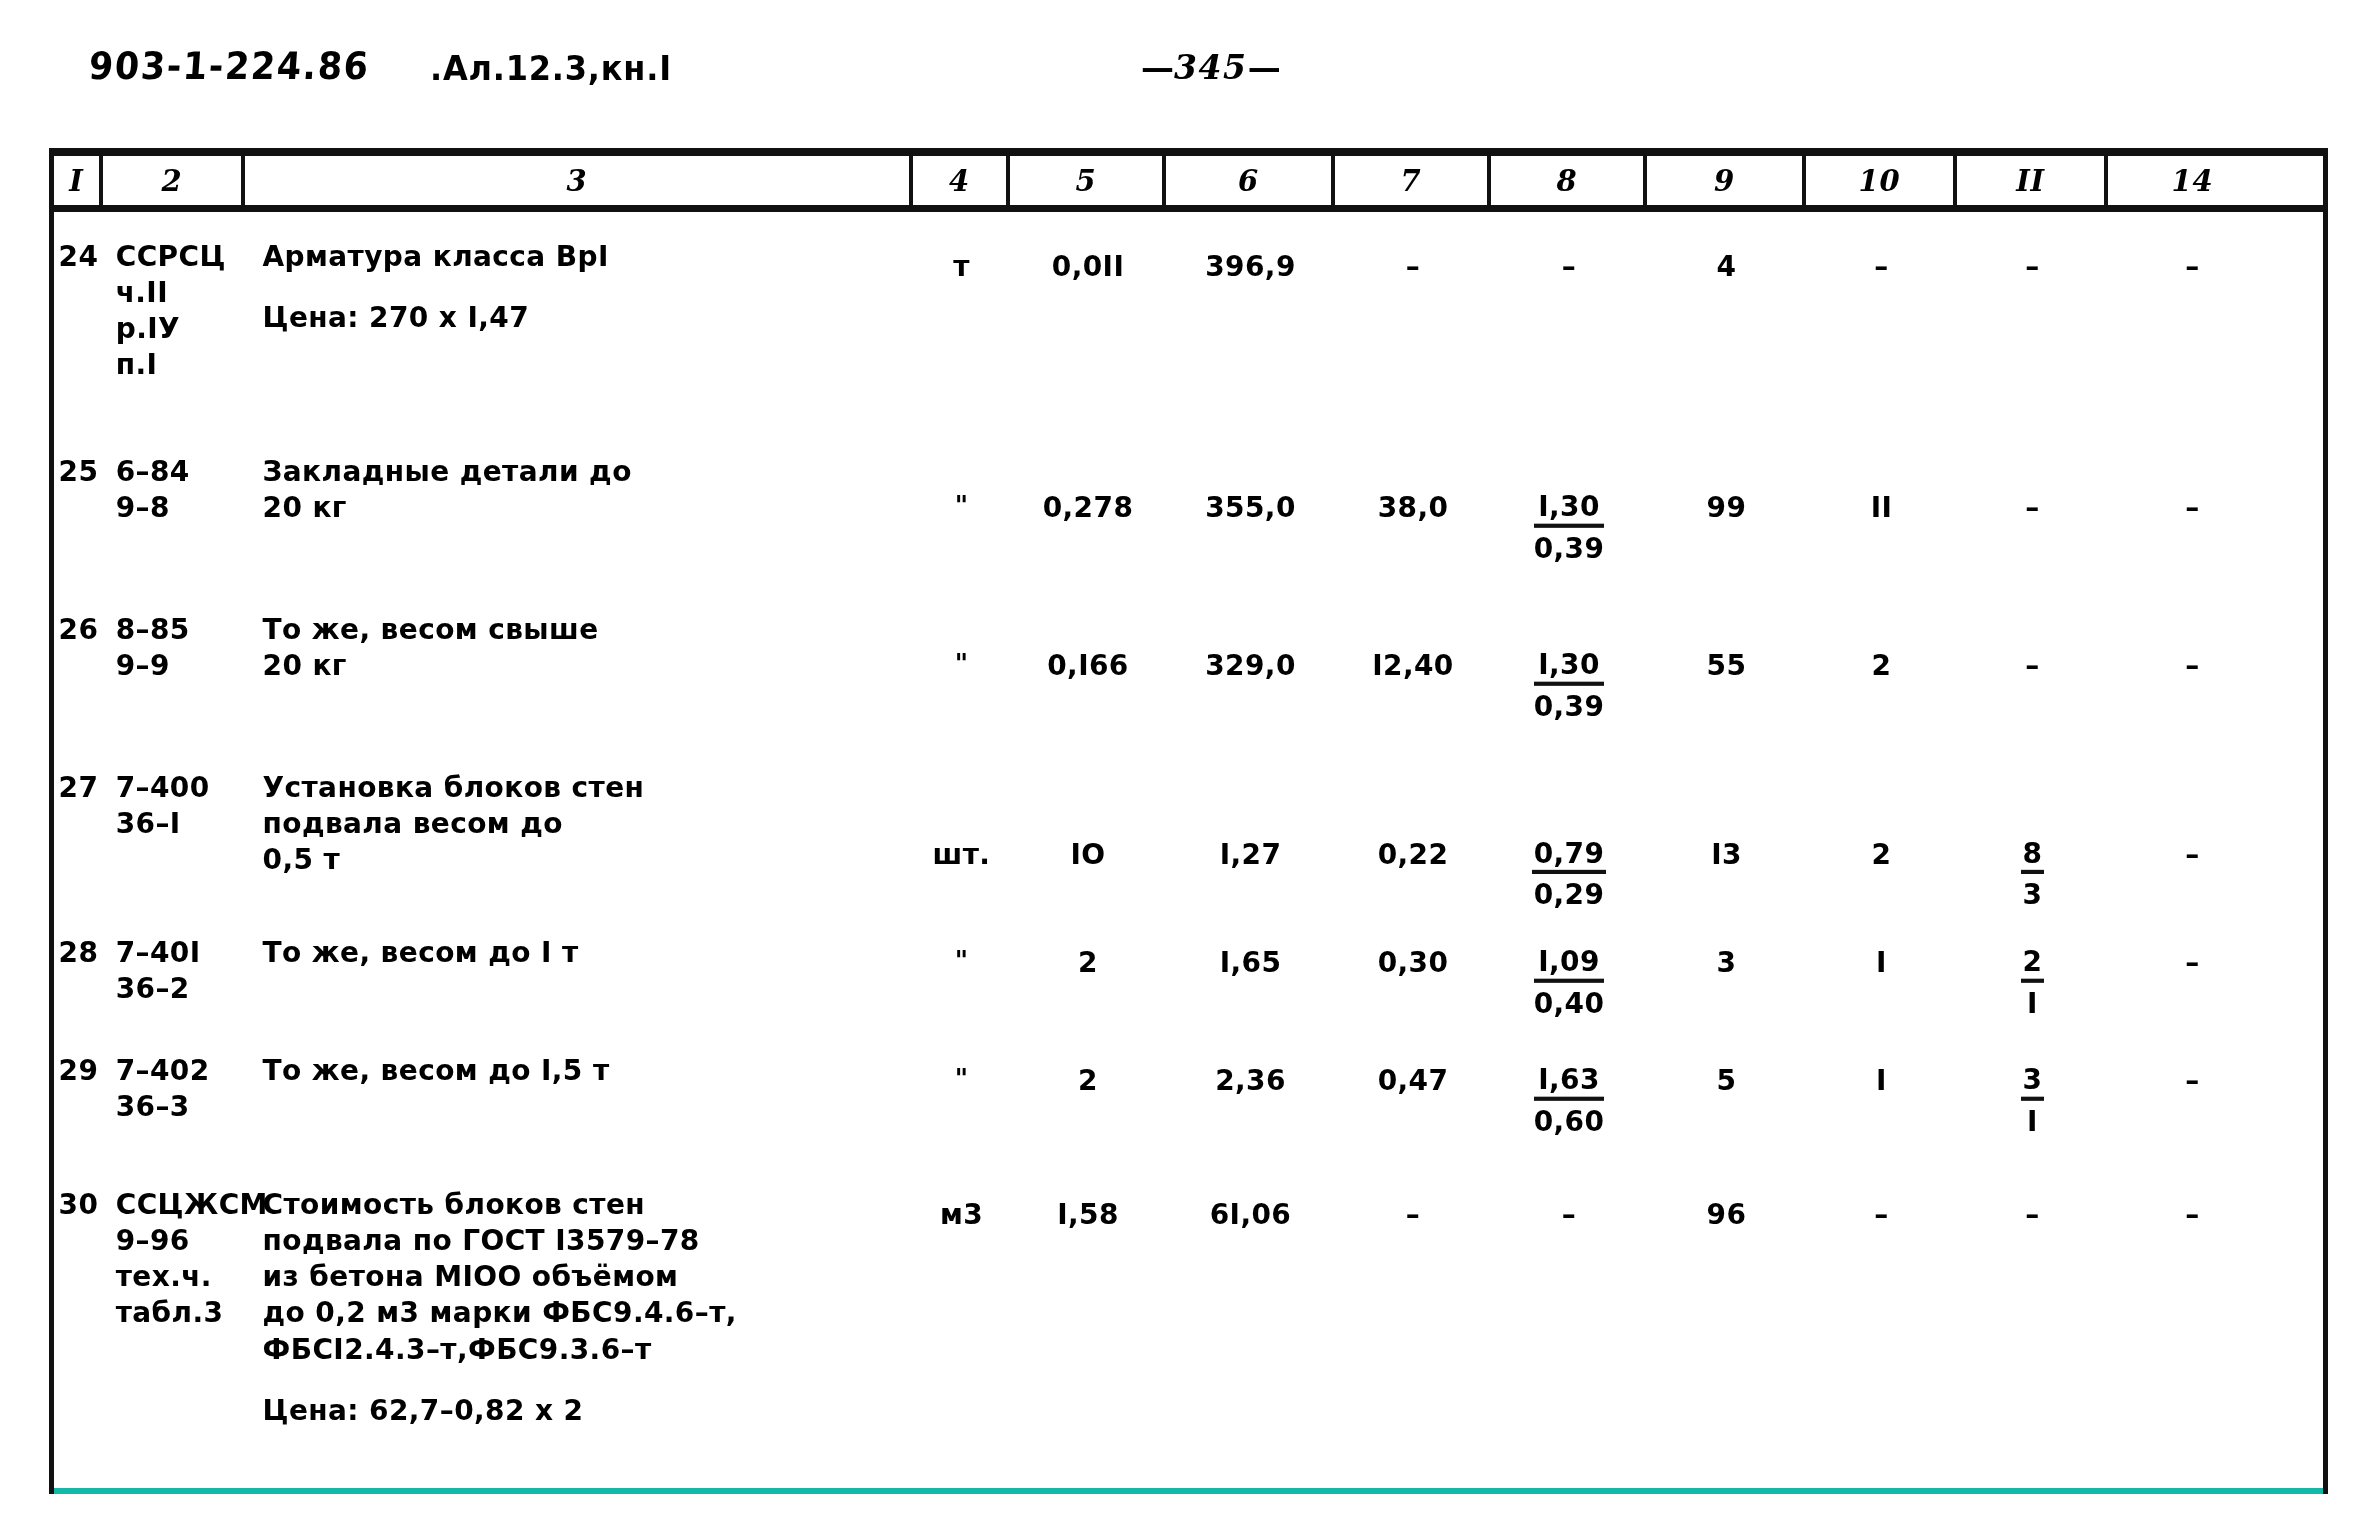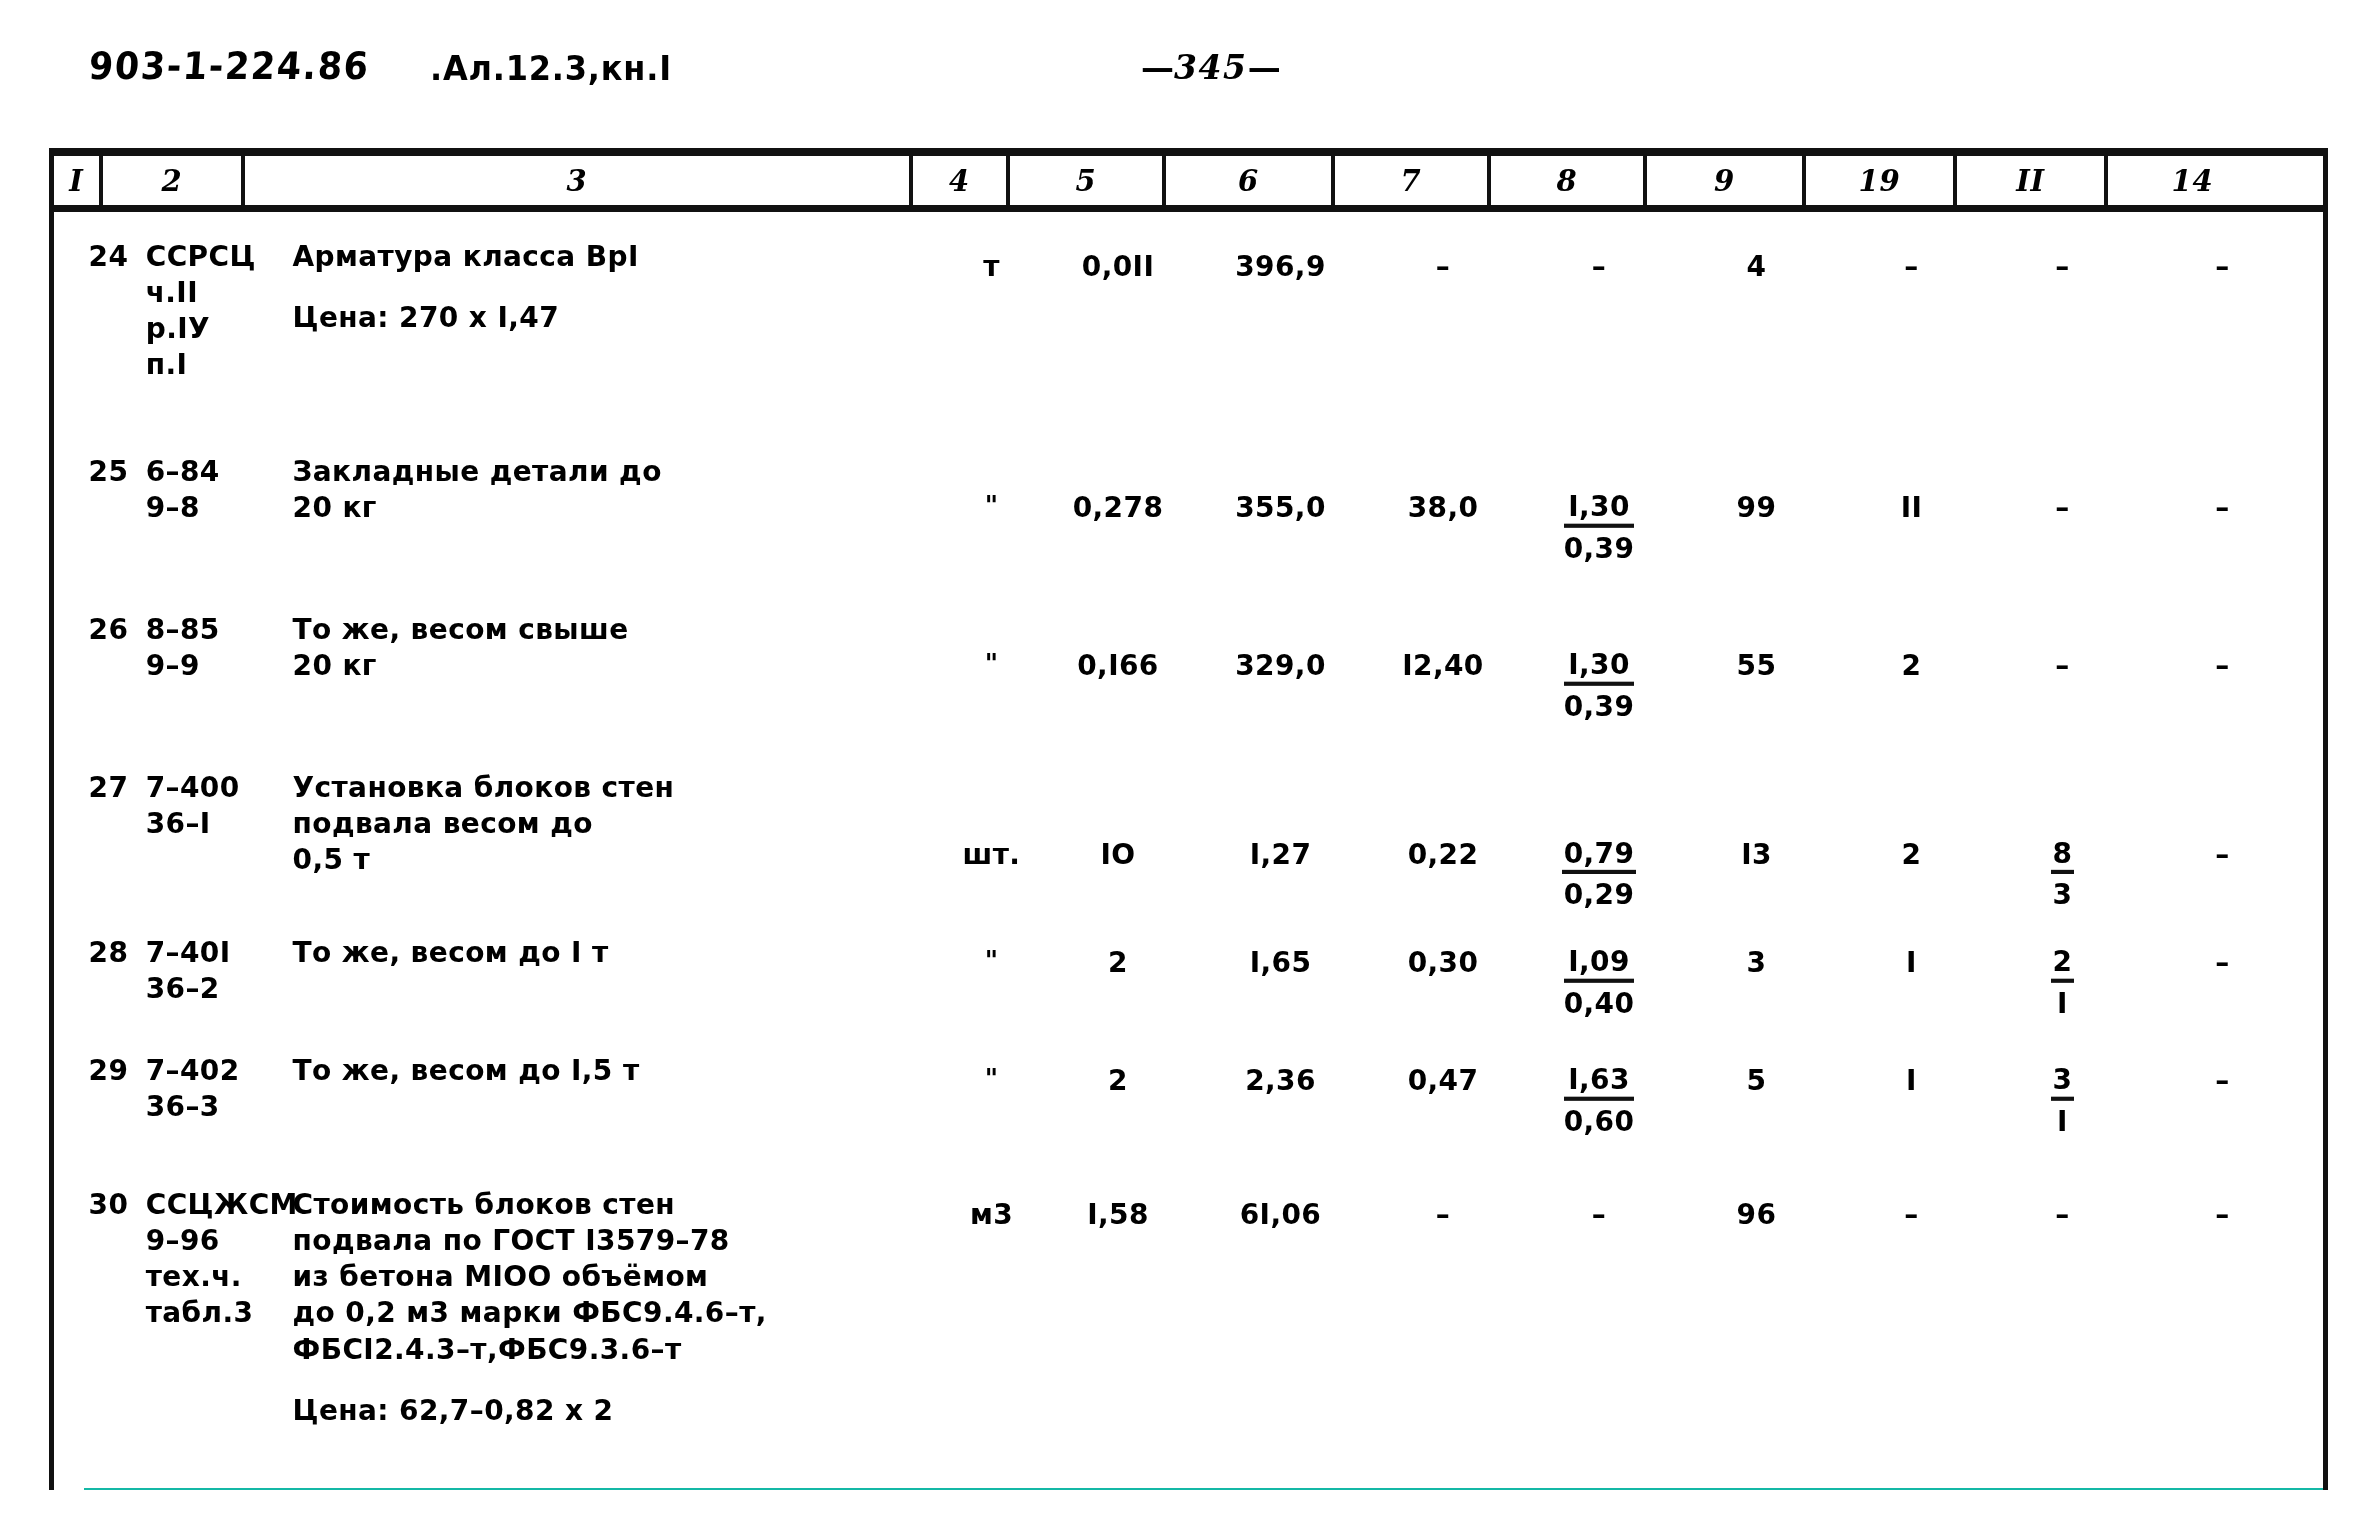--- a/index.html
+++ b/index.html
@@ -77,22 +77,21 @@
     font-style:italic;
     letter-spacing:0.8px;
   }
   #colhead .ch:last-child { border-right:none; }
 
   
   #tbody {
     position:relative;
     padding-top:27px;
     padding-bottom:68px;
-    border-bottom:2px solid #14b8a6;
-    margin-left:30px;
+    border-bottom:6px solid #14b8a6;
   }
   .row {
     position:relative;
     display:flex;
     align-items:flex-start;
   }
   .cell {
     box-sizing:border-box;
     font-family:"DejaVu Sans", sans-serif;
     font-weight:bold;
@@ -146,21 +145,21 @@
   <div id="colhead">
       <div class="ch" style="width: 49px;">I</div>
       <div class="ch" style="width: 142px;">2</div>
       <div class="ch" style="width: 668px;">3</div>
       <div class="ch" style="width: 97px;">4</div>
       <div class="ch" style="width: 156px;">5</div>
       <div class="ch" style="width: 169px;">6</div>
       <div class="ch" style="width: 156px;">7</div>
       <div class="ch" style="width: 156px;">8</div>
       <div class="ch" style="width: 159px;">9</div>
-      <div class="ch" style="width: 151px;">19</div>
+      <div class="ch" style="width: 151px;">10</div>
       <div class="ch" style="width: 151px;">II</div>
       <div class="ch" style="width: 169px;">14</div>
     </div>
 
   <div id="tbody">
       <div class="row">
         <div class="cell c-num" style="width: 49px;">24</div>
         <div class="cell c-code" style="width: 142px;">ССРСЦ
 ч.II
 р.IУ

